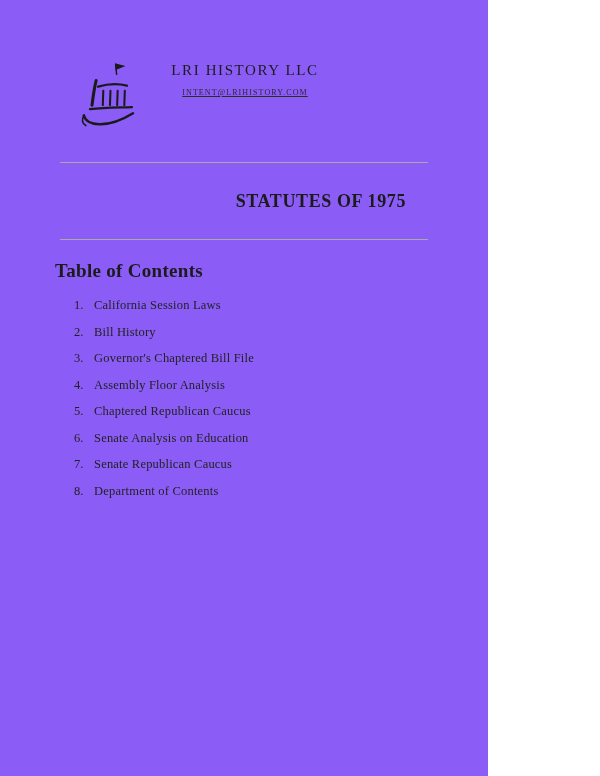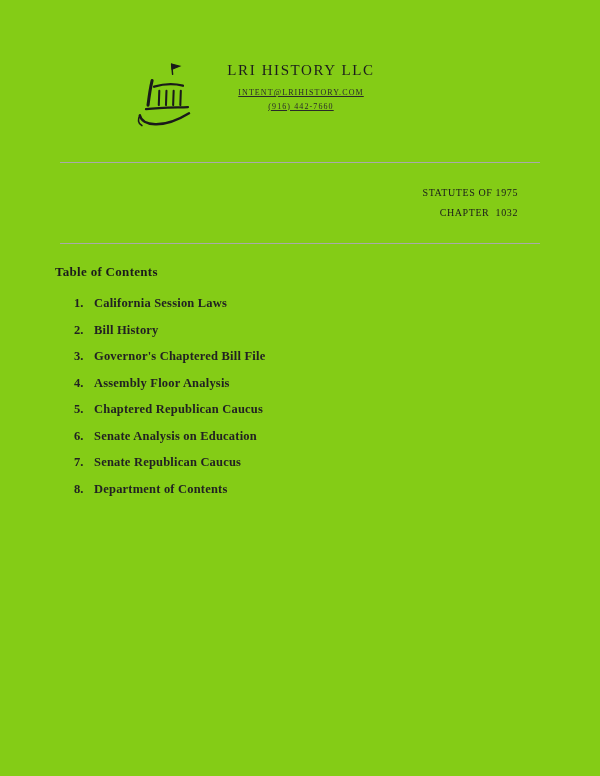--- a/index.html
+++ b/index.html
@@ -4,21 +4,21 @@
 <style>
   * { margin:0; padding:0; box-sizing:border-box; }
   html,body { background:#ffffff; }
   body {
     width:600px; height:776px;
     font-family:"Liberation Serif", serif;
     color:#1f1f1f;
     position:relative;
     overflow:hidden;
   }
-  .page { width:600px; height:776px; background:#84cc16; }
+  .page { width:488px; height:776px; background:#8b5cf6; }
 
   
   .header {
     padding-top:58px;
     display:flex;
     justify-content:center;
     align-items:flex-start;
   }
   .header-inner {
     display:flex;
@@ -53,42 +53,41 @@
   .rule-1 { margin-top:20px; }
   .rule-2 { margin-top:20px; }
 
   
   .reference {
     text-align:right;
     padding-right:82px;
     margin-top:20px;
   }
   .ref-line {
-    font-weight:normal;
-    font-size:10px;
+    font-weight:bold;
+    font-size:18px;
     letter-spacing:0.6px;
     line-height:2.0;
     white-space:pre;
     color:#1b1b1b;
     margin-left:38px;
   }
 
   
   .toc { margin-top:20px; padding-left:55px; }
   .toc-title {
     font-weight:bold;
-    font-size:13px;
+    font-size:19px;
     letter-spacing:0.3px;
     color:#1b1b1b;
   }
   ol.toc-list {
     margin-top:16px;
     padding-left:32px;
     list-style:decimal;
-    font-weight:bold;
   }
   ol.toc-list li {
     font-size:12.5px;
     letter-spacing:0.2px;
     color:#222;
     margin-bottom:11.5px;
     padding-left:7px;
   }
 </style>
 </head>
@@ -115,30 +114,28 @@
 
           <path d="M14 48 C 28 46.5, 42 46.5, 55 46" stroke-width="2.2"></path>
 
           <path d="M8 54 C 10 64, 30 68, 56 52" stroke-width="2.4"></path>
           <path d="M8 54 C 6 58, 6 62, 10 64" stroke-width="1.6"></path>
         </svg>
       </span>
       <div class="header-text">
         <div class="company-name">LRI HISTORY LLC</div>
         <div class="contact-line">INTENT@LRIHISTORY.COM</div>
-        <div class="contact-line">(916) 442-7660</div>
       </div>
     </div>
   </div>
 
   <hr class="rule rule-1">
 
   <div class="reference">
     <div class="ref-line">STATUTES OF 1975</div>
-    <div class="ref-line">CHAPTER  1032</div>
   </div>
 
   <hr class="rule rule-2">
 
   <div class="toc">
     <div class="toc-title">Table of Contents</div>
     <ol class="toc-list">
       <li>California Session Laws</li>
       <li>Bill History</li>
       <li>Governor's Chaptered Bill File</li>

